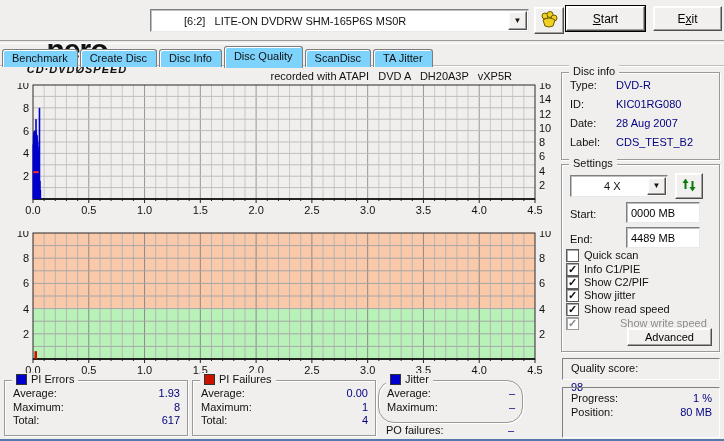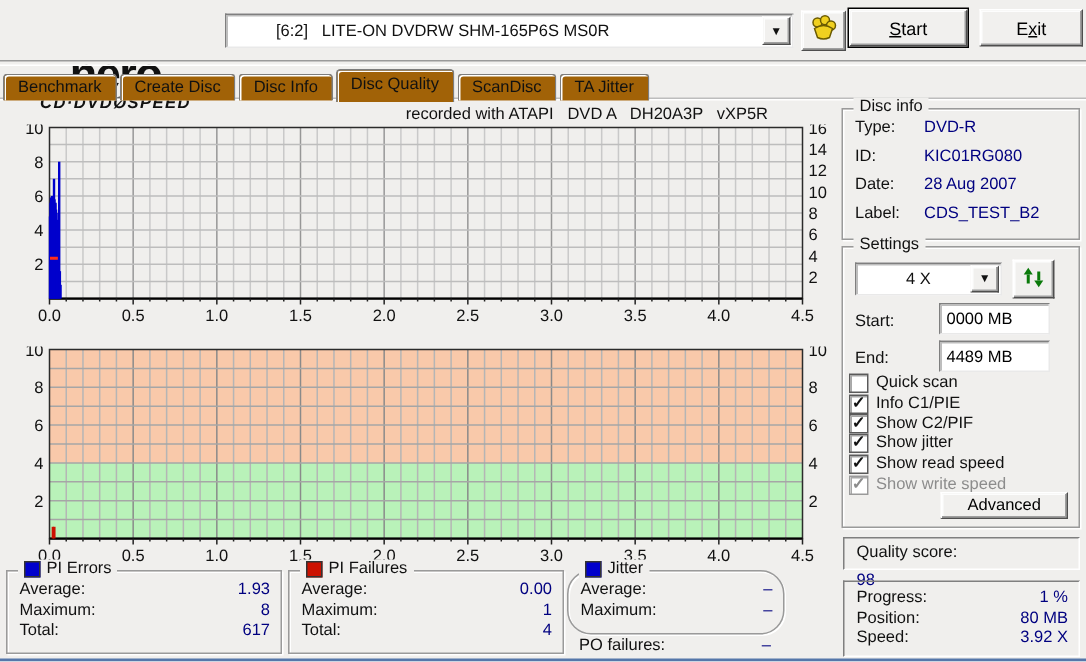--- a/index.html
+++ b/index.html
@@ -19,39 +19,39 @@
        box-shadow:inset 1px 1px 0 #bdbdbd;}
   
   .logo-top{font-weight:bold;font-size:30px;line-height:26px;letter-spacing:-1px;text-align:center;margin-top:36px;}
   .logo-bottom{font-weight:bold;font-style:italic;font-size:11px;letter-spacing:1px;text-align:center;}
   .toolbar-sep{border-top:1px solid #9a9a9a;border-bottom:1px solid #ffffff;}
   .combo{display:flex;align-items:center;}
   .combo .txt{flex:1;padding-left:5px;overflow:hidden;margin-left:28px;}
   .combo .arrowbox{width:17px;height:17px;margin-right:1px;font-size:8px;line-height:17px;text-align:center;}
   
   .tabs{position:absolute;left:2px;top:46px;height:21px;display:flex;align-items:flex-end;z-index:3;}
-  .tab{height:17px;line-height:17px;padding:0 9px;background:#a16207;border:1px solid #7d7d7d;
+  .tab{height:17px;line-height:17px;padding:0 9px;background:#7dd3fc;border:1px solid #7d7d7d;
        border-bottom:none;border-top-left-radius:3px;border-top-right-radius:3px;
        box-shadow:inset 1px 1px 0 #ffffff;margin-right:2px;}
   .tab.active{height:21px;line-height:19px;margin-bottom:-1px;z-index:4;position:relative;}
   .tabline{position:absolute;left:0;top:66px;width:724px;height:0;border-top:1px solid #ffffff;
        box-shadow:0 -1px 0 #bdbdbd;}
   
   .gb{position:absolute;border:1px solid #9a9a9a;box-shadow:1px 1px 0 #ffffff,inset 1px 1px 0 #ffffff;}
   .gb .legend{position:absolute;top:-8px;left:7px;background:#f0efed;padding:0 4px;display:flex;align-items:center;gap:4px;}
   .legend-sq{width:9px;height:9px;display:inline-block;border:1px solid #333;}
   .statrow{display:flex;justify-content:space-between;padding:0 7px 0 8px;line-height:13.5px;}
   .inforow{display:flex;padding:0 0 0 8px;line-height:19px;}
   .inforow .lbl{width:46px;}
   
   .cbrow{position:absolute;left:4px;display:flex;gap:5px;height:13px;}
   .cb{width:11px;height:11px;background:#fff;border:1px solid #5a5a5a;box-shadow:inset 1px 1px 0 #a8a8a8;
       font-size:11px;line-height:10px;text-align:center;font-weight:bold;color:#111;}
   .cb.on::after{content:"✓";}
-  .cbrow.disabled .cb-label{color:#8c8c8c;}
+  .cbrow.disabled .cb-label{color:#8c8c8c;margin-left:36px;}
   .cbrow.disabled .cb{border-color:#9a9a9a;}
   .cbrow.disabled .cb.on{color:#8c8c8c;}
   .accel{text-decoration:underline;}
   svg text{font-family:"Liberation Sans",sans-serif;}
 </style>
 </head>
 <body>
 
 <div class="win">
 
@@ -541,20 +541,16 @@
   <div class="abs sunken" style="left:562px;top:387px;width:156px;height:49px;">
     <div style="margin-top:4px;">
       <div class="statrow">
         <span>Progress:</span>
         <span class="navy">1 %</span>
         </div>
       <div class="statrow">
         <span>Position:</span>
         <span class="navy">80 MB</span>
         </div>
-      <div class="statrow">
-        <span>Speed:</span>
-        <span class="navy">3.92 X</span>
-        </div>
     </div>
   </div>
 
 </div>
 
 </body></html>

